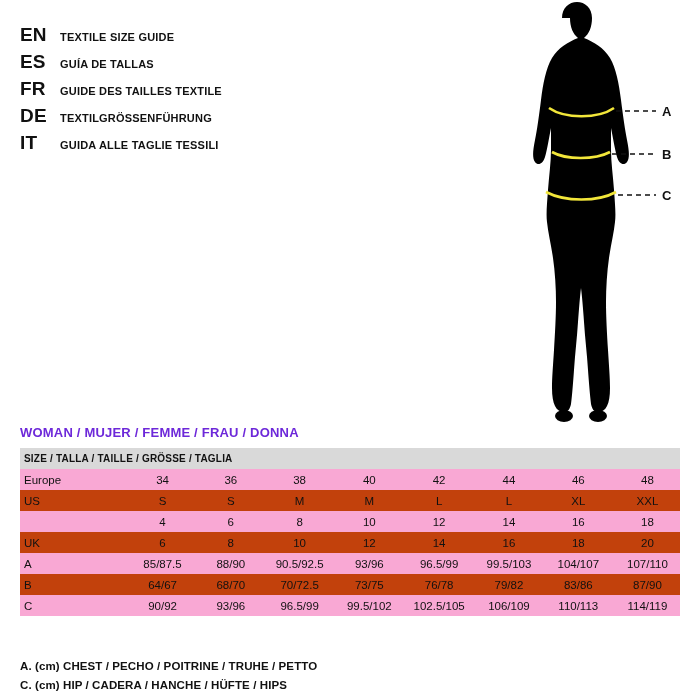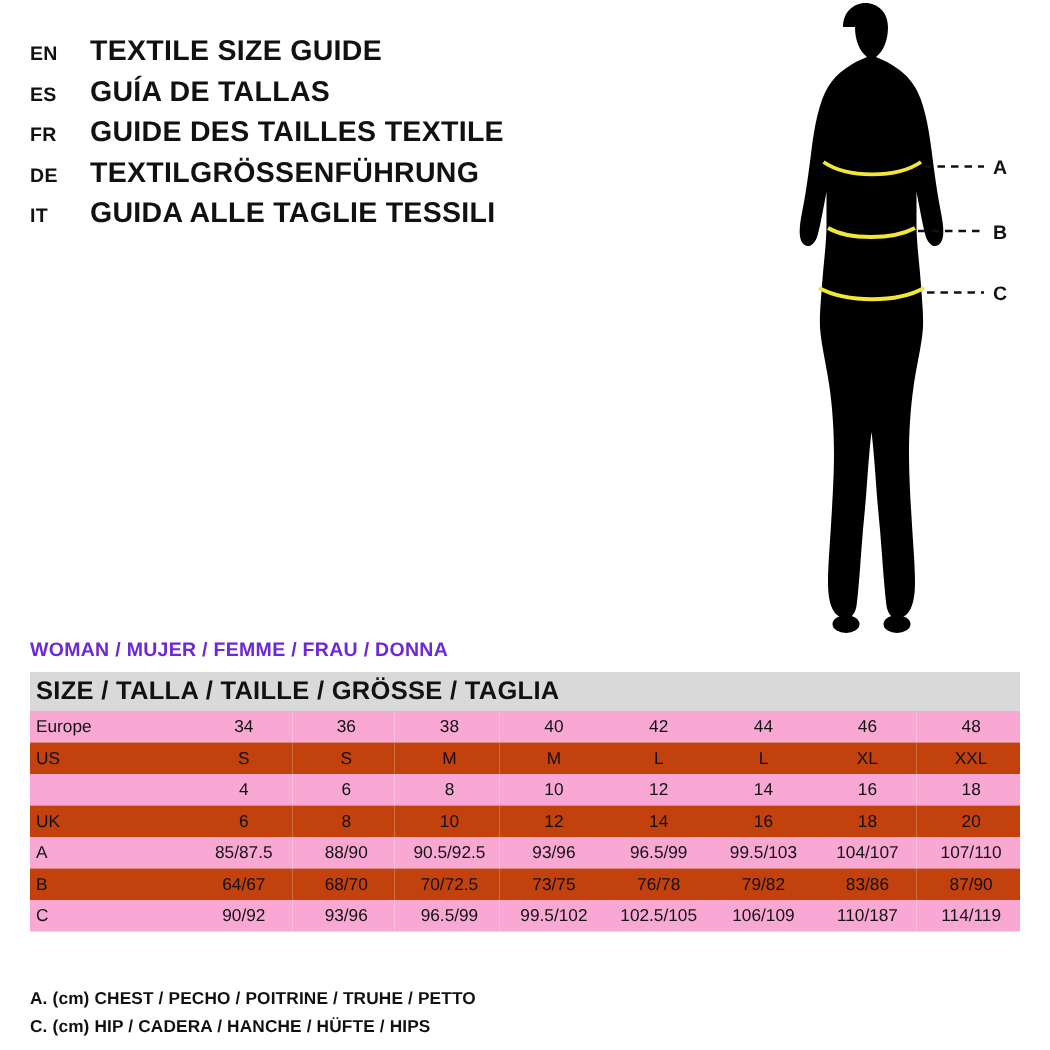--- a/index.html
+++ b/index.html
@@ -23,27 +23,27 @@
     top: 24px;
     width: 480px;
   }
   .lang-row {
     display: flex;
     align-items: baseline;
     margin-bottom: 5px;
   }
   .lang-code {
     width: 40px;
-    font-size: 13px;
+    font-size: 19px;
     font-weight: 700;
     letter-spacing: 0.2px;
     color: #111;
   }
   .lang-title {
-    font-size: 19px;
+    font-size: 11px;
     font-weight: 700;
     letter-spacing: 0.2px;
     color: #111;
     text-transform: uppercase;
   }
 
   
   #figure-block {
     position: absolute;
     left: 470px;
@@ -81,21 +81,21 @@
     color: #111;
   }
   table#size-table td {
     padding: 3px 0 3px 4px;
     height: 15px;
     vertical-align: middle;
   }
   .row-head {
     background: #d9d9d9;
     font-weight: 700;
-    font-size: 17px;
+    font-size: 10px;
     letter-spacing: 0.2px;
   }
   .row-grey { background: #f9a8d4; }
   .row-white { background: #c2410c; }
   .c-label { width: 110px; text-align: left; padding-left: 4px; }
   .c-val { width: 68px; text-align: center; }
 
   
   #notes-block {
     position: absolute;
@@ -285,21 +285,21 @@
       </tr>
 
       <tr class="row-grey">
         <td class="c-label">C</td>
         <td class="c-val">90/92</td>
         <td class="c-val">93/96</td>
         <td class="c-val">96.5/99</td>
         <td class="c-val">99.5/102</td>
         <td class="c-val">102.5/105</td>
         <td class="c-val">106/109</td>
-        <td class="c-val">110/187</td>
+        <td class="c-val">110/113</td>
         <td class="c-val">114/119</td>
       </tr>
     </tbody>
   </table>
 </div>
 
 <div id="notes-block">
   <div class="note">A. (cm) CHEST / PECHO / POITRINE / TRUHE / PETTO</div>
   <div class="note">C. (cm) HIP / CADERA / HANCHE / HÜFTE / HIPS</div>
 </div>

